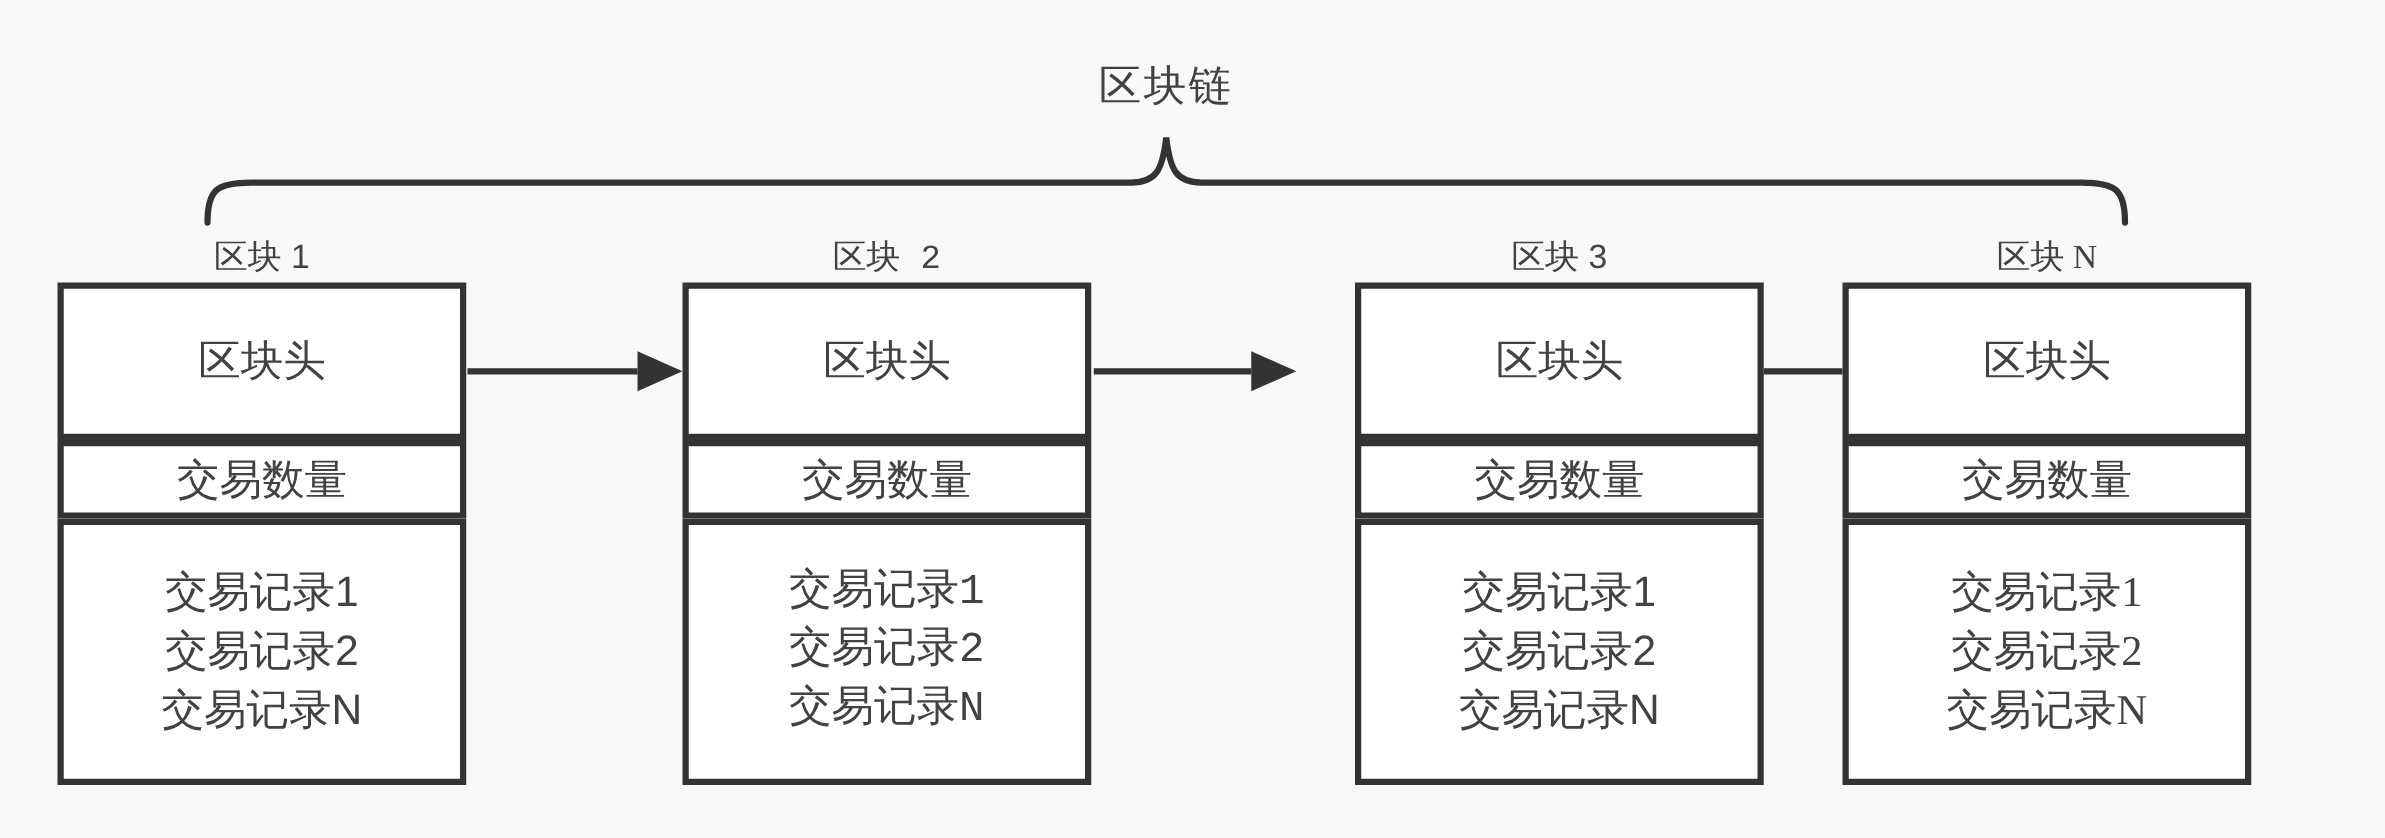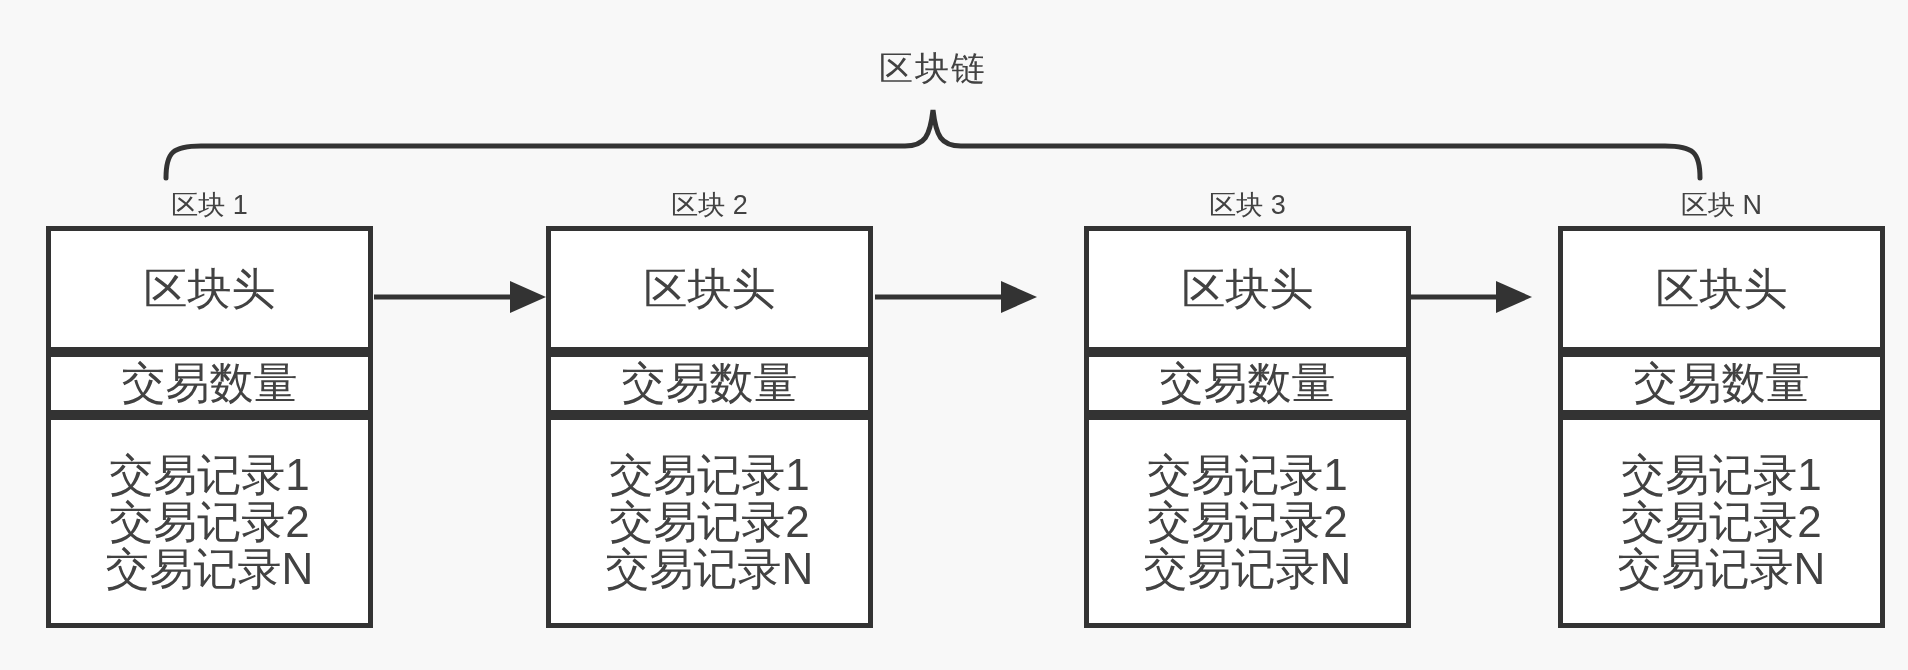--- a/index.html
+++ b/index.html
@@ -47,37 +47,37 @@
     color: #424242;
   }
   .section {
     box-sizing: border-box;
     background: #ffffff;
     border: 5px solid #333333;
     display: flex;
     align-items: center;
     justify-content: center;
     color: #424242;
-    font-size: 44px;
+    font-size: 34px;
   }
   .sec-header  { height: 126px; }
   .sec-count   { height: 63px; }
   .sec-records {
     height: 213px;
     flex-direction: column;
   }
   .record-line {
     line-height: 47px;
     text-align: center;
     white-space: nowrap;
   }
   .b1 { left: 46px; }
-  .b2 { left: 546px; }
+  .b2 { left: 546px; font-family: Liberation Mono, monospace; }
   .b3 { left: 1084px; }
-  .b4 { left: 1558px; }
+  .b4 { left: 1474px; font-family: Liberation Serif, serif; }
 </style>
 </head>
 <body>
 
 <div class="diagram">
 
   <div class="chain-label">区块链</div>
 
   <svg class="overlay-svg" viewBox="0 0 1908 670" xmlns="http://www.w3.org/2000/svg">
 

